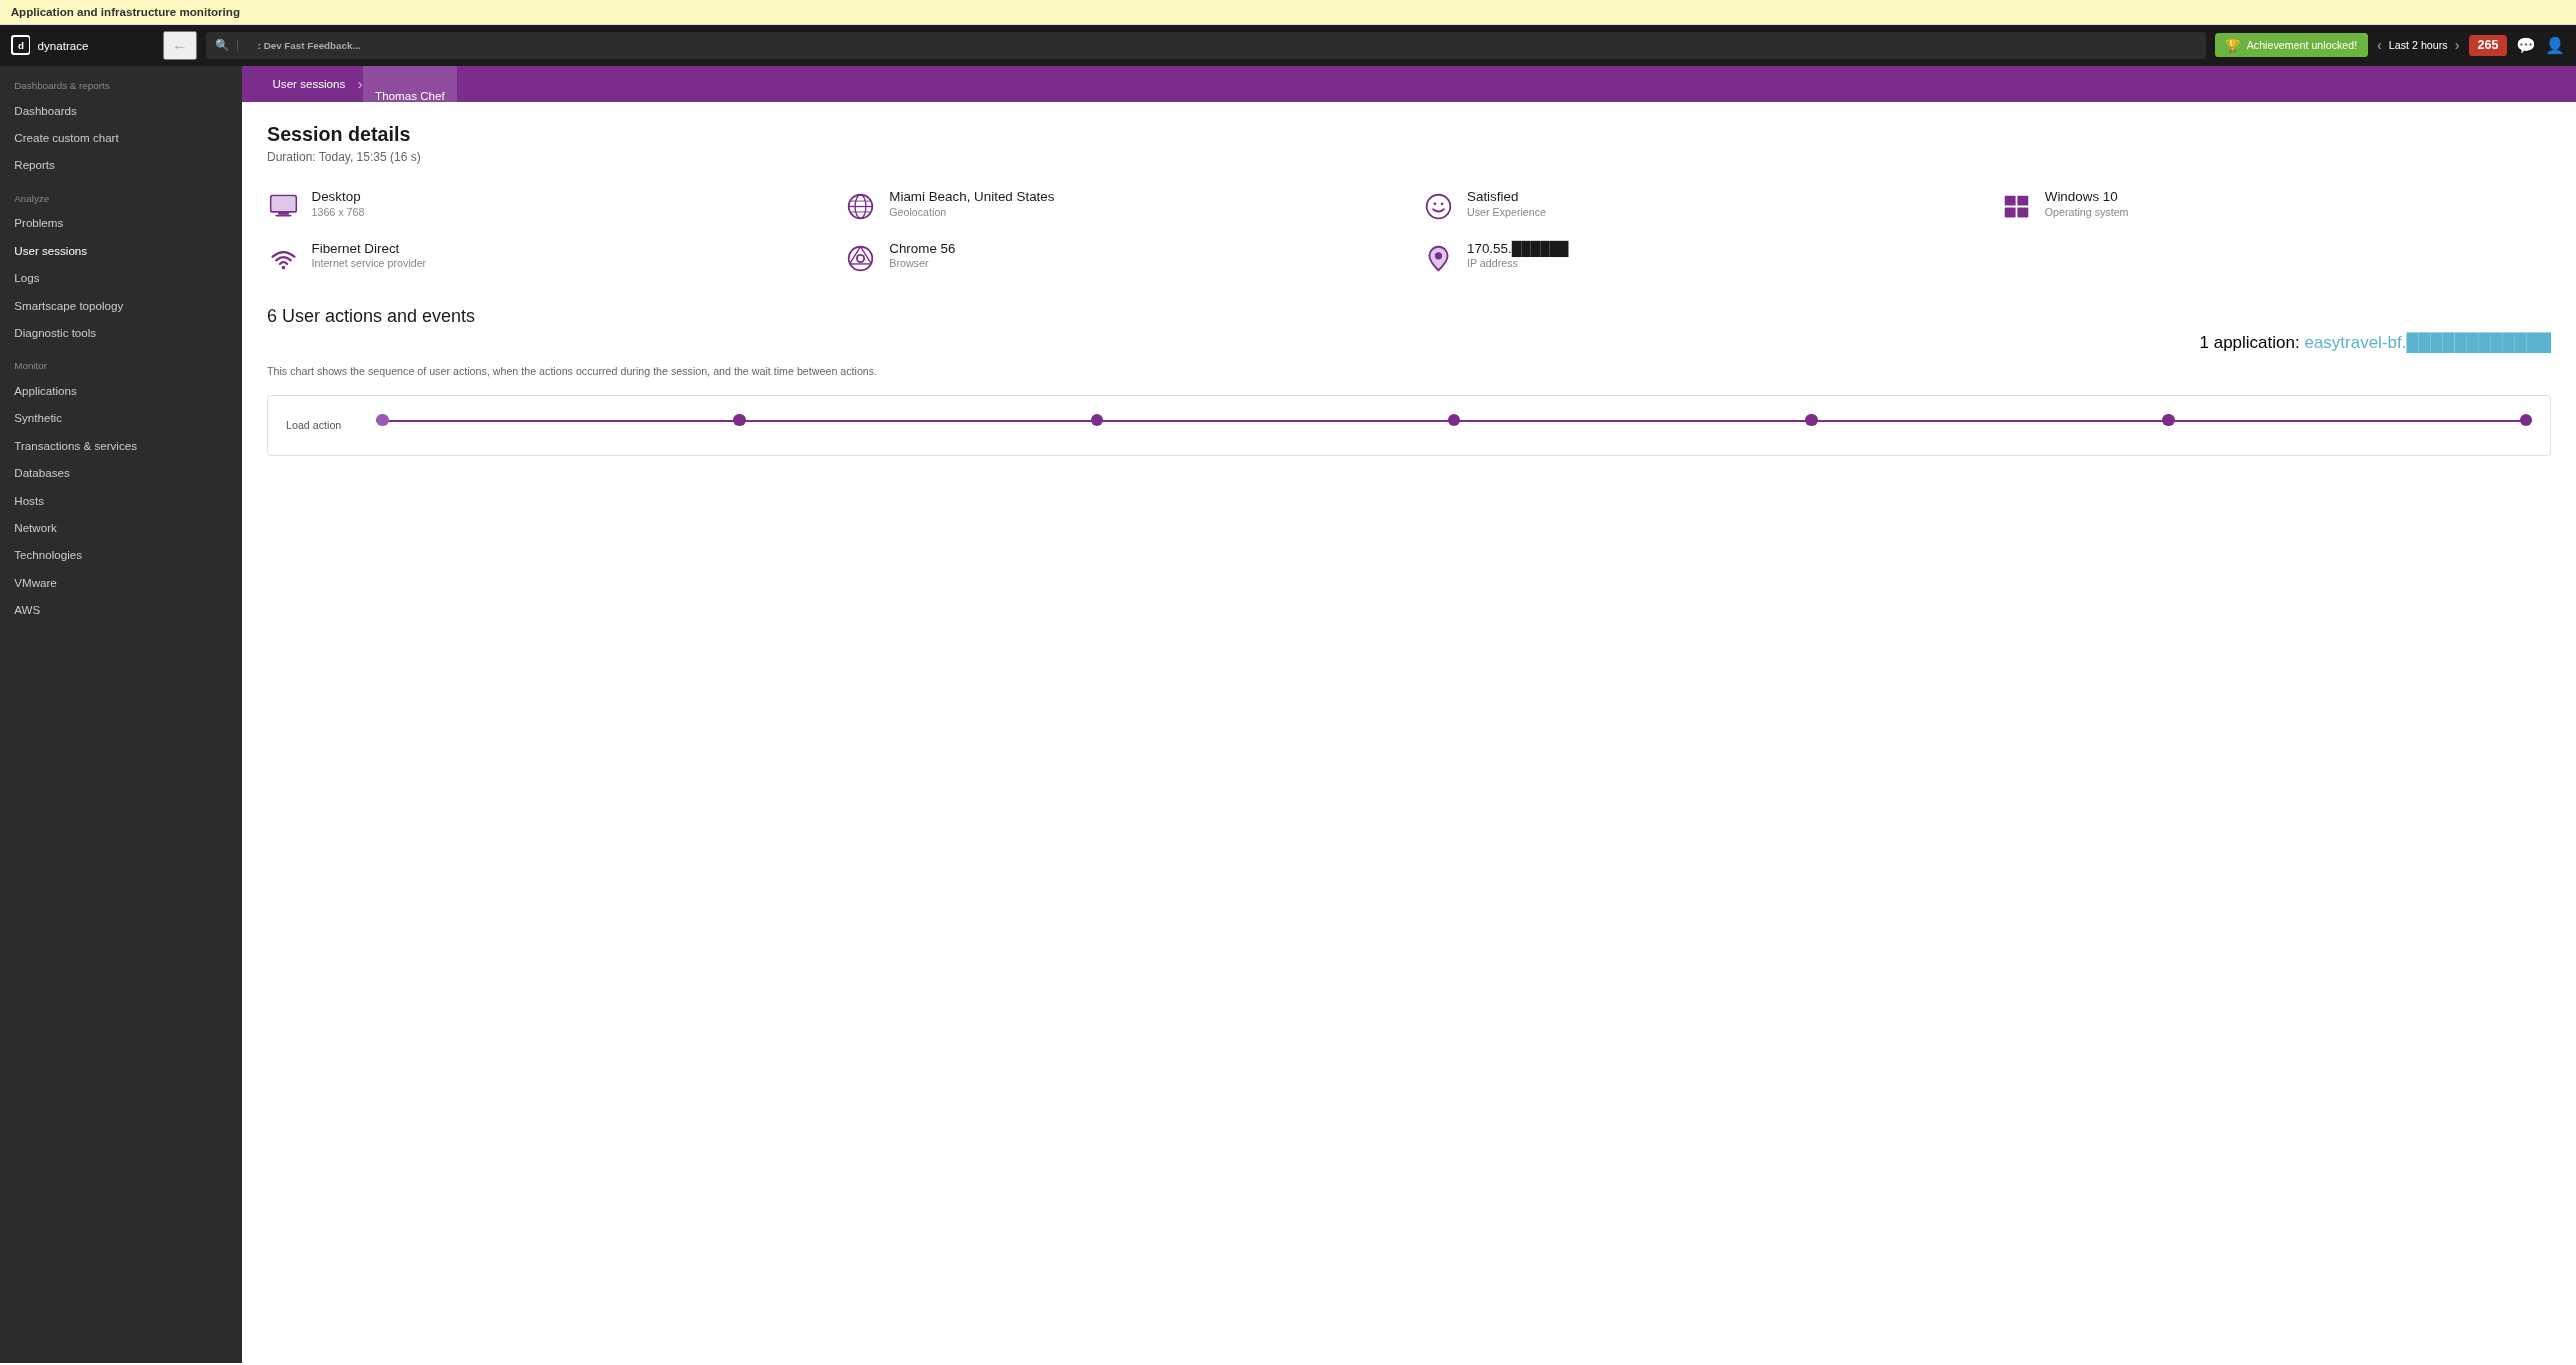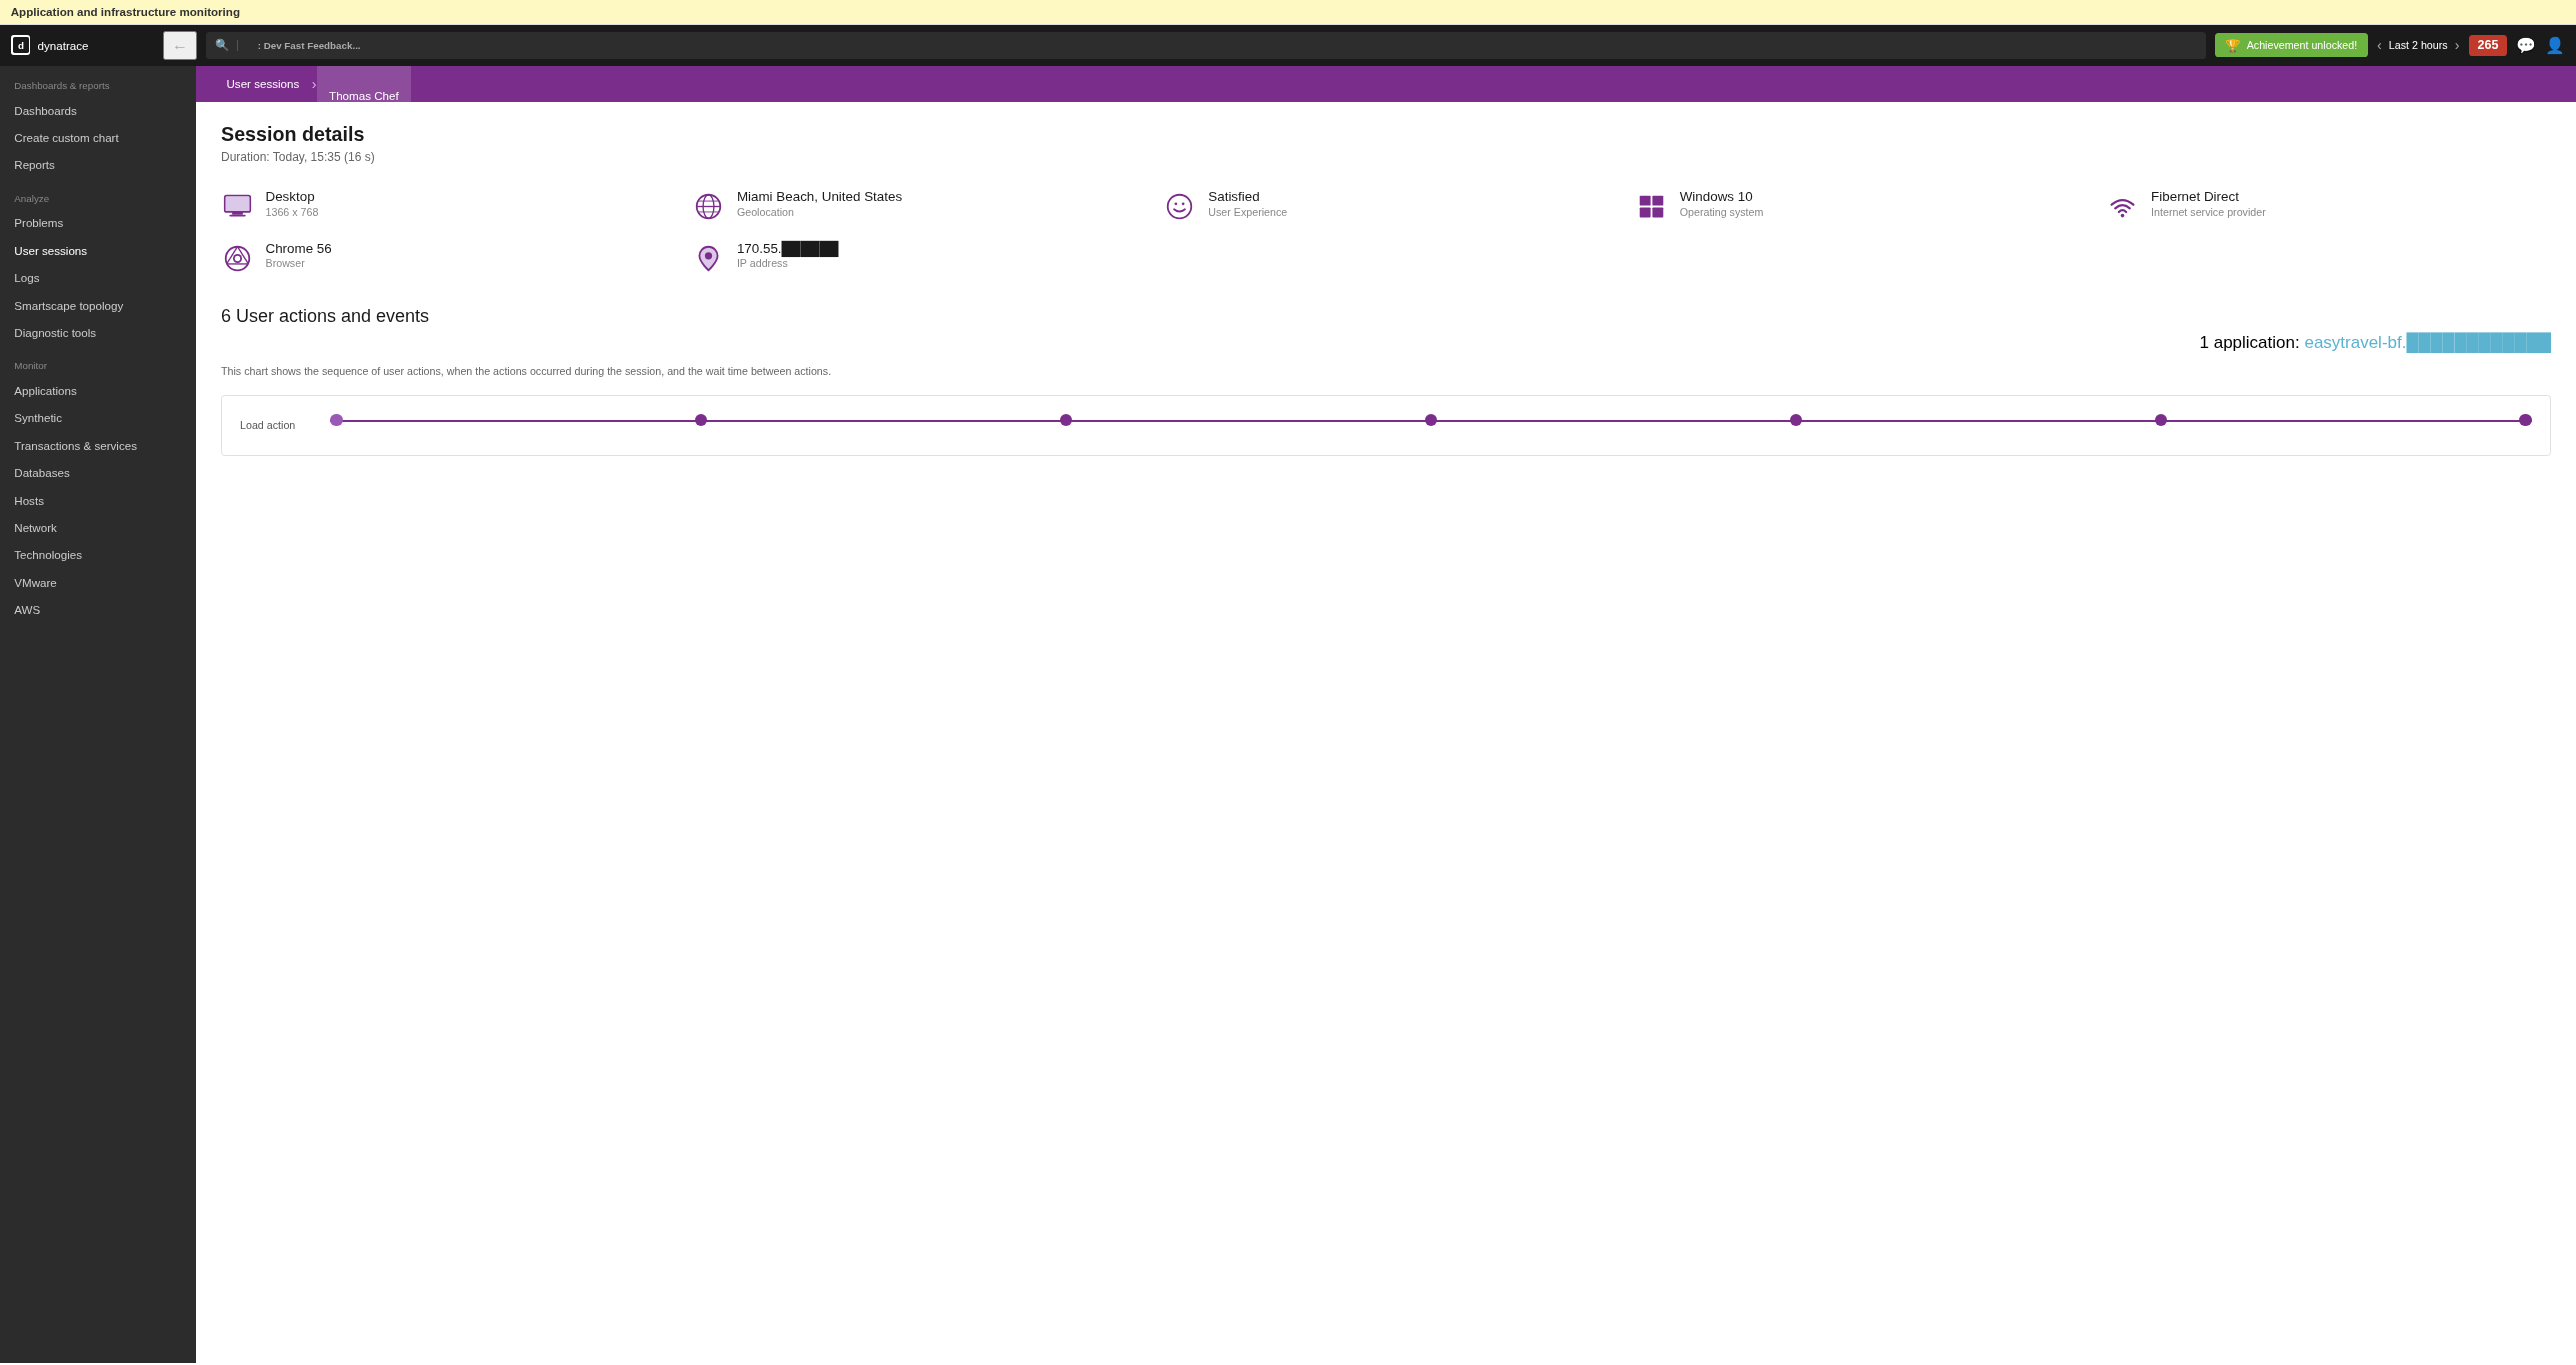--- a/index.html
+++ b/index.html
@@ -86,21 +86,21 @@
       font-weight: bold;
     }
     .nav-icons { display: flex; gap: 9px; align-items: center; }
     .nav-icon-btn { color: #aaa; font-size: 16px; cursor: pointer; background: none; border: none; }
 
     
     .layout { display: flex; height: calc(100vh - 41px - 27px); }
 
     
     .sidebar {
-      width: 196px;
+      width: 242px;
       background: #2c2c2c;
       overflow-y: auto;
       flex-shrink: 0;
       padding-bottom: 18px;
     }
     .sidebar-section-label {
       color: #888;
       font-size: 9.8px;
       padding: 14.3px 14.3px 5.4px;
       text-transform: none;
@@ -153,21 +153,21 @@
     }
     .session-duration {
       font-size: 12px;
       color: #666;
       margin-bottom: 25px;
     }
 
     
     .details-grid {
       display: grid;
-      grid-template-columns: 1fr 1fr 1fr 1fr 1fr;
+      grid-template-columns: 1fr 1fr 1fr 1fr;
       gap: 18px 27px;
       margin-bottom: 32px;
     }
     .detail-item {
       display: flex;
       align-items: flex-start;
       gap: 12.5px;
     }
     .detail-icon {
       width: 32px;

